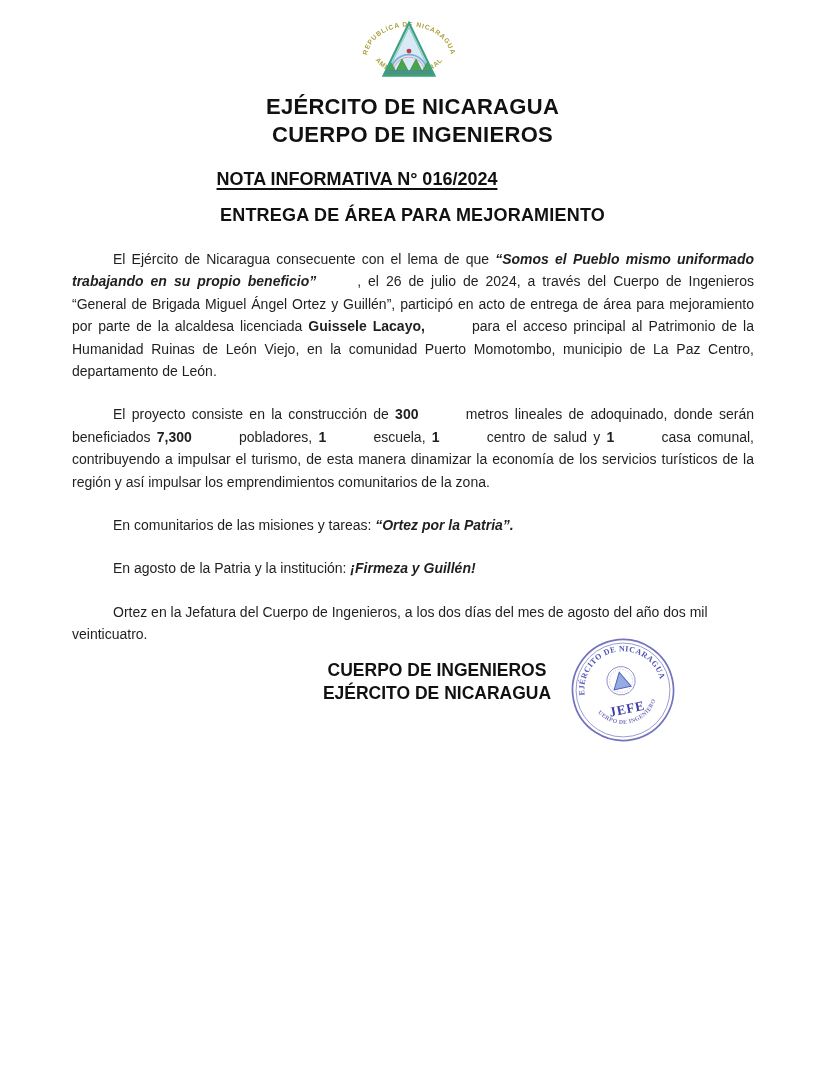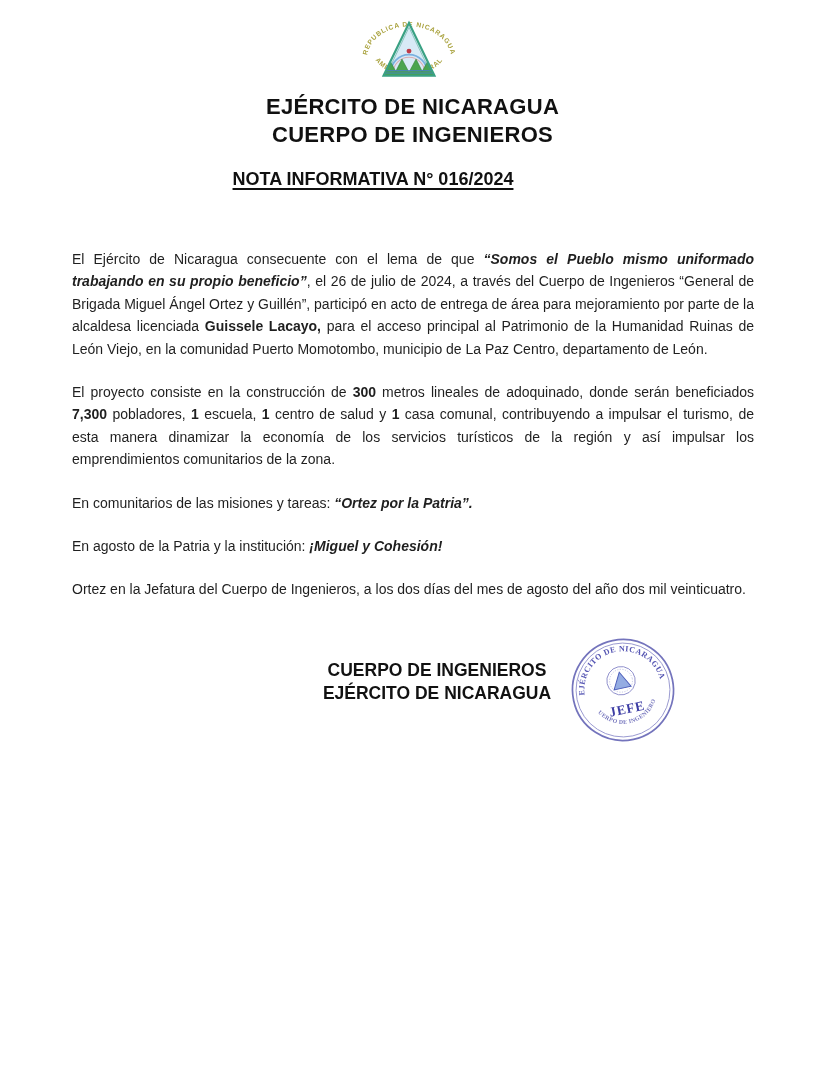--- a/index.html
+++ b/index.html
@@ -38,21 +38,21 @@
     width: 825px;
     text-align: center;
     font-weight: bold;
     font-size: 22px;
     line-height: 28px;
     color: #111111;
     letter-spacing: 0.3px;
   }
   .note-title {
     position: absolute;
-    left: 16px; top: 169px;
+    left: 0; top: 169px;
     width: 714px;
     text-align: center;
     font-weight: bold;
     font-size: 18px;
     color: #111111;
   }
   .note-title span {
     text-decoration: underline;
     text-decoration-thickness: 2px;
     text-underline-offset: 3px;
@@ -73,21 +73,21 @@
     position: absolute;
     left: 72px;
     top: 248px;
     width: 682px;
     font-size: 14px;
     line-height: 22.4px;
     color: #1f1f1f;
   }
   .para { margin-bottom: 21px; }
   .para.justify { text-align: justify; }
-  .run-n  { font-weight: normal; font-style: normal; }
+  .run-n  { font-weight: normal; font-style: normal; margin-left: 41px; }
   .run-b  { font-weight: bold; }
   .run-bi { font-weight: bold; font-style: italic; }
 
   
   .signature {
     position: absolute;
     left: 277px;
     top: 659px;
     width: 320px;
     text-align: center;
@@ -164,26 +164,27 @@
 
   <div class="org-title">
     <div>EJÉRCITO DE NICARAGUA</div>
     <div>CUERPO DE INGENIEROS</div>
   </div>
 
   <div class="note-title">
     <span>NOTA INFORMATIVA N° 016/2024</span>
   </div>
 
+  <div class="subject-title">ENTREGA DE ÁREA PARA MEJORAMIENTO</div>
 
   <div class="doc-body">
     <p class="para justify"><span class="run-n">El Ejército de Nicaragua consecuente con el lema de que </span><span class="run-bi">“Somos el Pueblo mismo uniformado trabajando en su propio beneficio”</span><span class="run-n">, el 26 de julio de 2024, a través del Cuerpo de Ingenieros “General de Brigada Miguel Ángel Ortez y Guillén”, participó en acto de entrega de área para mejoramiento por parte de la alcaldesa licenciada </span><span class="run-b">Guissele Lacayo,</span><span class="run-n"> para el acceso principal al Patrimonio de la Humanidad Ruinas de León Viejo, en la comunidad Puerto Momotombo, municipio de La Paz Centro, departamento de León.</span></p>
     <p class="para justify"><span class="run-n">El proyecto consiste en la construcción de </span><span class="run-b">300</span><span class="run-n"> metros lineales de adoquinado, donde serán beneficiados </span><span class="run-b">7,300</span><span class="run-n"> pobladores, </span><span class="run-b">1</span><span class="run-n"> escuela, </span><span class="run-b">1</span><span class="run-n"> centro de salud y </span><span class="run-b">1</span><span class="run-n"> casa comunal, contribuyendo a impulsar el turismo, de esta manera dinamizar la economía de los servicios turísticos de la región y así impulsar los emprendimientos comunitarios de la zona.</span></p>
     <p class="para"><span class="run-n">En comunitarios de las misiones y tareas: </span><span class="run-bi">“Ortez por la Patria”.</span></p>
-    <p class="para"><span class="run-n">En agosto de la Patria y la institución: </span><span class="run-bi">¡Miguel y Cohesión!</span></p>
+    <p class="para"><span class="run-n">En agosto de la Patria y la institución: </span><span class="run-bi">¡Firmeza y Guillén!</span></p>
     <p class="para"><span class="run-n">Ortez en la Jefatura del Cuerpo de Ingenieros, a los dos días del mes de agosto del año dos mil veinticuatro.</span></p>
   </div>
 
   <div class="signature">
     <div>CUERPO DE INGENIEROS</div>
     <div>EJÉRCITO DE NICARAGUA</div>
   </div>
 
   <div class="seal">
     <svg viewBox="0 0 142 142" aria-hidden="true">

